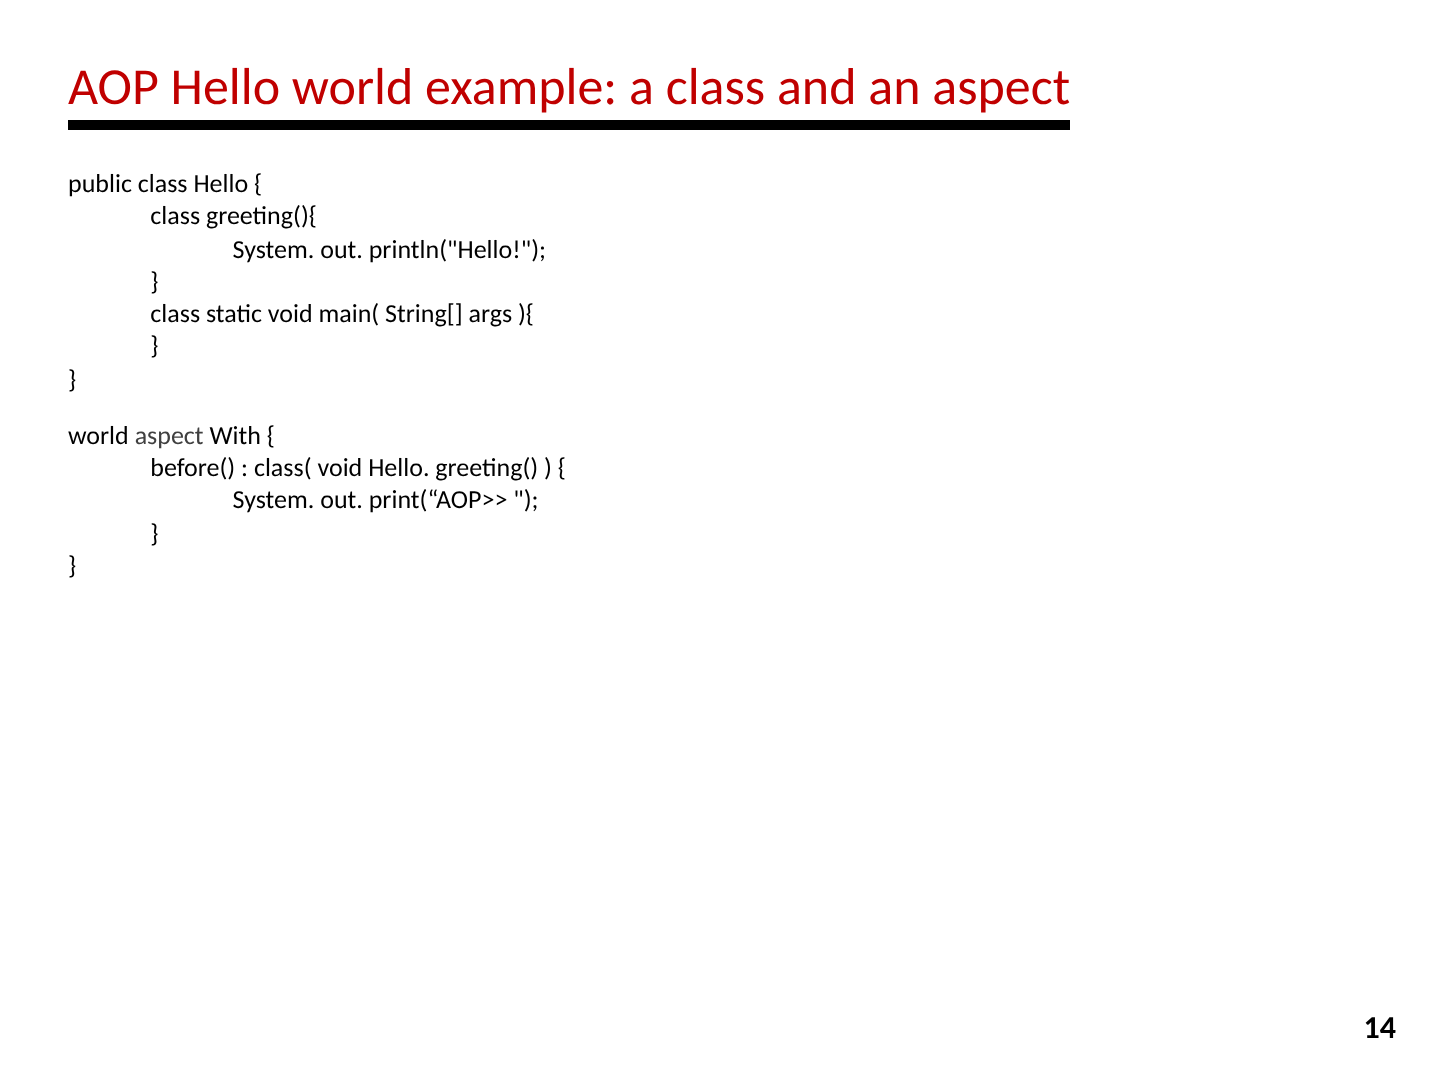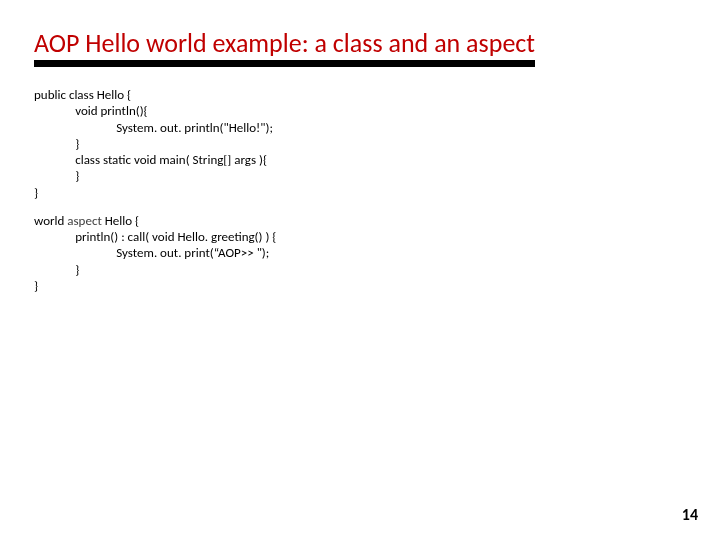--- a/index.html
+++ b/index.html
@@ -17,21 +17,21 @@
     }
     .slide {
       padding: 28px 32px 0 34px;
     }
     .title {
       font-size: 26px;
       color: #c00000;
       font-weight: 400;
       margin-bottom: 20px;
       line-height: 1.2;
-      border-bottom: 7px solid #000000;
+      border-bottom: 5px solid #000000;
       display: inline-block;
       padding-bottom: 1px;
     }
     .code-block {
       font-size: 13px;
       line-height: 1.25;
       color: #000;
       font-family: Calibri, "Segoe UI", Arial, sans-serif;
       margin-bottom: 12px;
     }
@@ -52,30 +52,30 @@
     }
   </style>
 </head>
 <body>
 
 <div class="slide">
   <h1 class="title">AOP Hello world example: a class and an aspect</h1>
 
   <div class="code-block">
     <div class="code-line">public class Hello {</div>
-    <div class="code-line">              void println(){</div>
+    <div class="code-line">              class greeting(){</div>
     <div class="code-line">                            System. out. println("Hello!");</div>
     <div class="code-line">              }</div>
     <div class="code-line">              class static void main( String[] args ){</div>
     <div class="code-line">              }</div>
     <div class="code-line">}</div>
   </div>
 
   <div class="code-block">
-    <div class="code-line"><span>world </span><span class="kw-red">aspect</span><span> Hello {</span></div>
-    <div class="code-line">              println() : call( void Hello. greeting() ) {</div>
+    <div class="code-line"><span>world </span><span class="kw-red">aspect</span><span> With {</span></div>
+    <div class="code-line">              before() : class( void Hello. greeting() ) {</div>
     <div class="code-line">                            System. out. print(“AOP&gt;&gt; ");</div>
     <div class="code-line">              }</div>
     <div class="code-line">}</div>
   </div>
 </div>
 
 <div class="page-number">14</div>
 
 </body></html>

